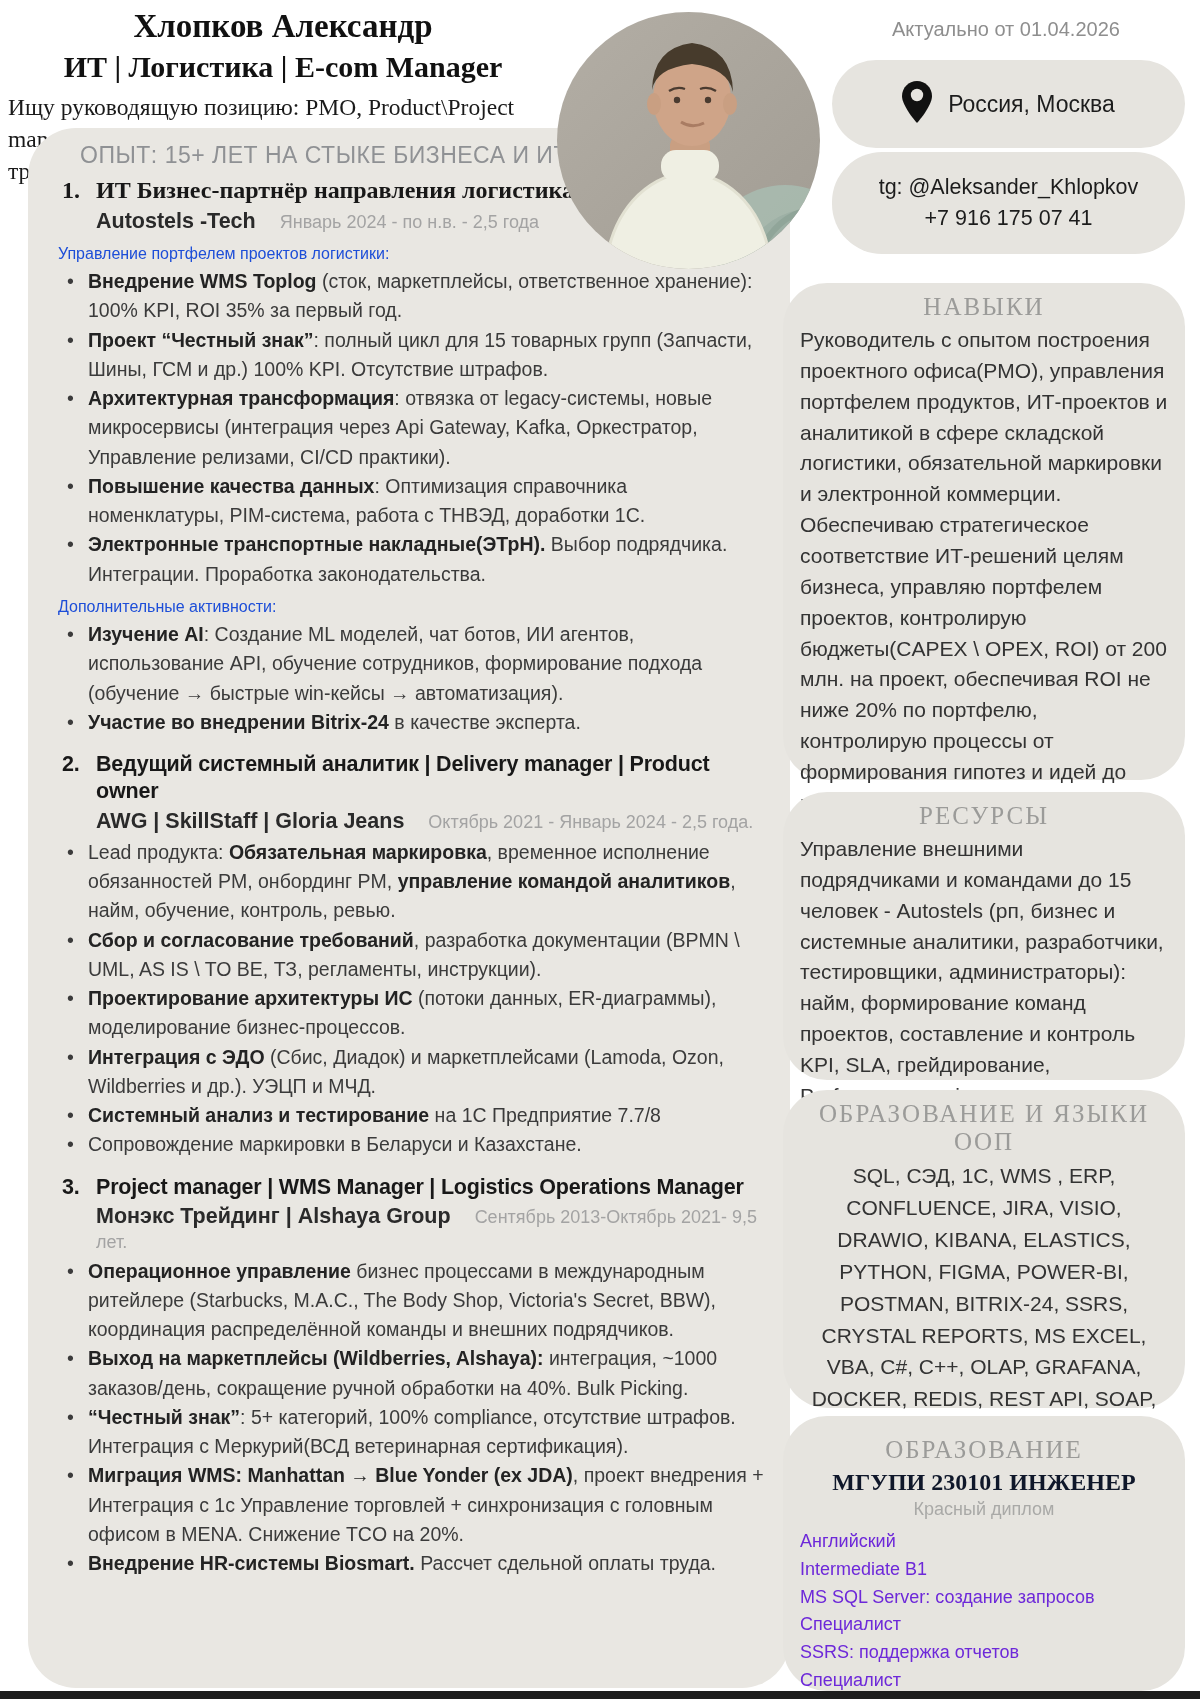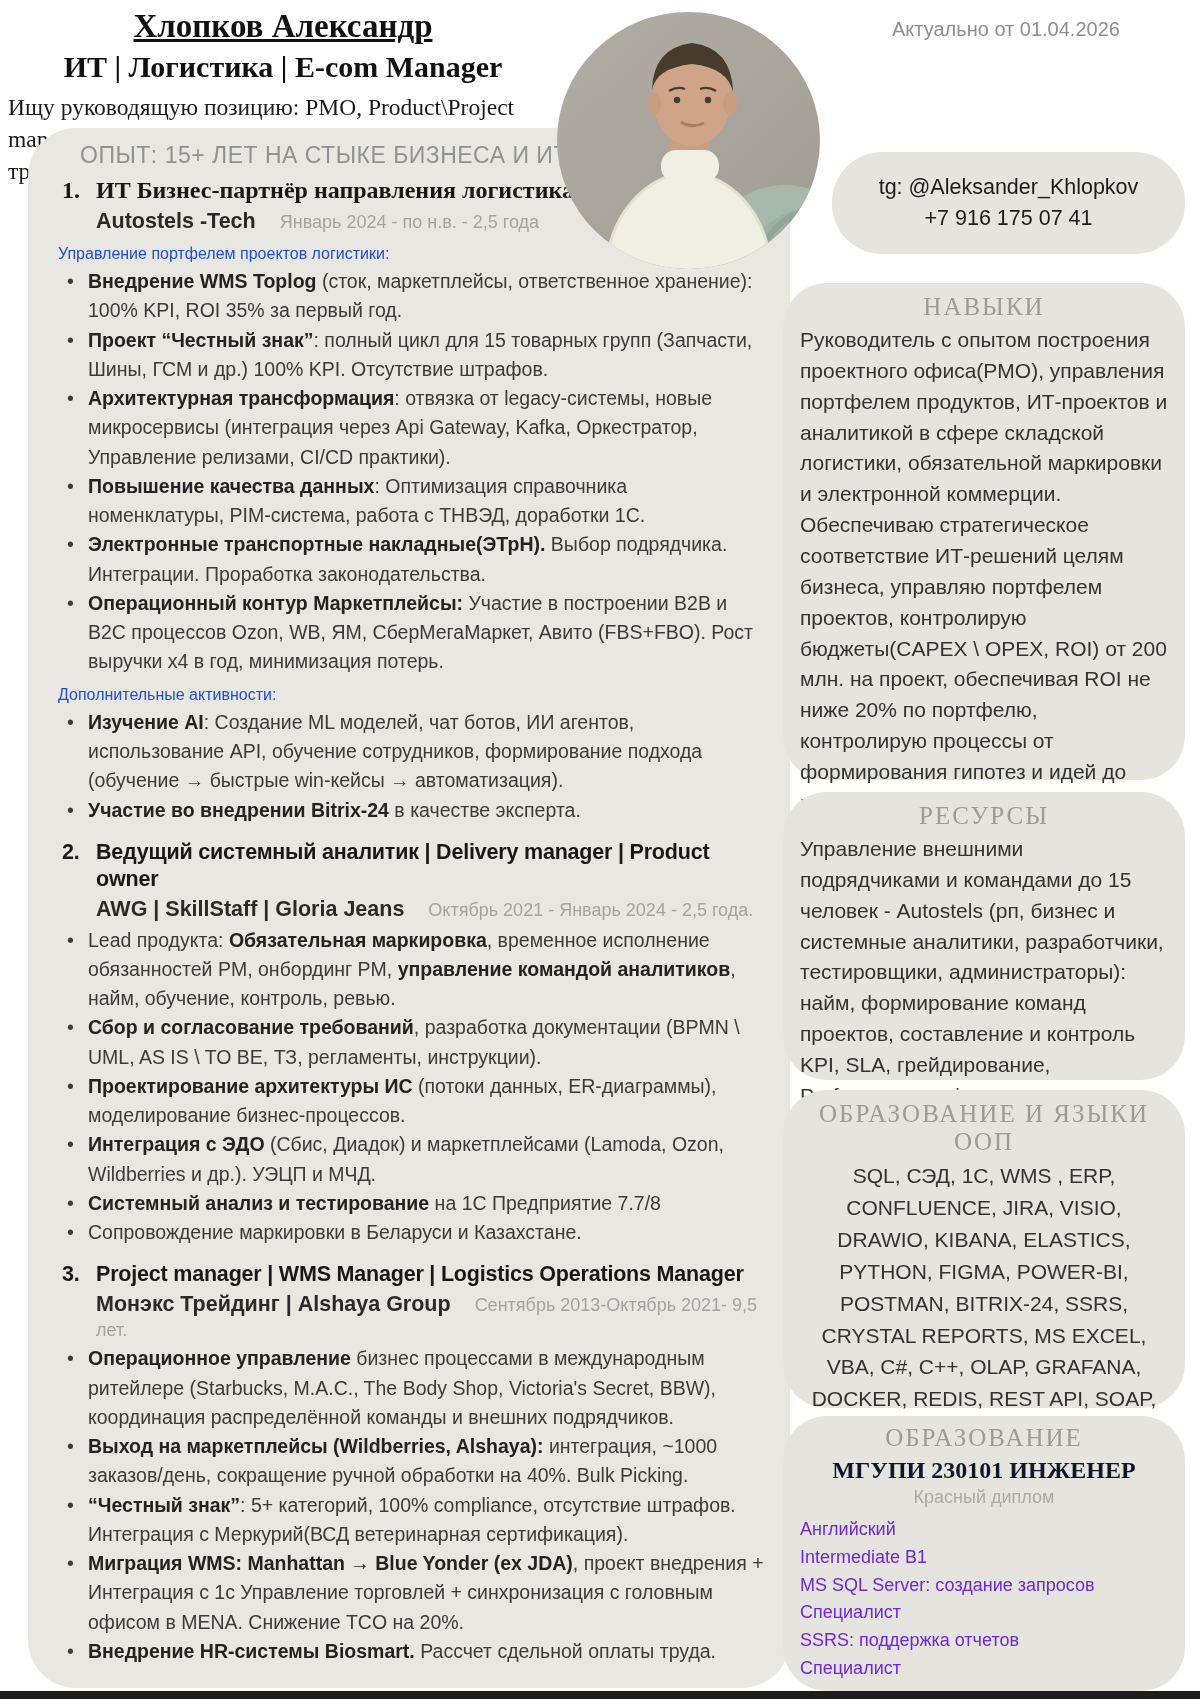--- a/index.html
+++ b/index.html
@@ -5,21 +5,21 @@
   :root{
     --page-bg:#ffffff; --card-bg:#e9e7e2; --pill-bg:#e6e4df; --bar:#1d1d1d;
     --text:#3b3b3b; --dark:#181818; --muted:#9b9b99; --date:#a3a3a3; --banner:#8f9194;
   }
   *{margin:0;padding:0;box-sizing:border-box}
   body{background:#fff;font-family:"Liberation Sans","DejaVu Sans",sans-serif;}
   .page{position:relative;width:1200px;height:1699px;background:var(--page-bg);overflow:hidden;margin:0 auto;}
 
   
   .header-left{position:absolute;left:0;top:6px;width:566px;text-align:center;}
-  .name{font-family:"Liberation Serif","DejaVu Serif",serif;font-weight:bold;font-size:33px;color:#111;line-height:1.25;text-decoration:underline;}
+  .name{font-family:"Liberation Serif","DejaVu Serif",serif;font-weight:bold;font-size:33px;color:#111;line-height:1.25;}
   .title{font-family:"Liberation Serif","DejaVu Serif",serif;font-weight:bold;font-size:30px;color:#111;line-height:1.3;}
   .seeking{font-family:"Liberation Serif","DejaVu Serif",serif;font-size:23.5px;color:#1a1a1a;text-align:left;
            margin-top:6px;line-height:1.35;padding-left:8px;width:562px;}
 
   .actual-date{position:absolute;left:892px;top:18px;font-size:20px;color:#8e8e8e;}
 
   .pill{position:absolute;left:832px;width:353px;background:var(--pill-bg);display:flex;align-items:center;justify-content:center;}
   .pill-location{top:60px;height:88px;border-radius:46px;gap:16px;}
   .pill-location .loc-text{font-size:23px;color:#1c1c1c;}
   .pill-contact{top:152px;height:102px;border-radius:50px;flex-direction:column;gap:6px;}
@@ -51,41 +51,50 @@
 
   
   .side-card{position:absolute;left:783px;width:402px;background:var(--pill-bg);border-radius:44px;padding:10px 17px;}
   .side-title{font-family:"Liberation Serif","DejaVu Serif",serif;font-size:25px;color:var(--muted);
               letter-spacing:2px;text-align:center;margin-bottom:4px;}
   .side-text{font-size:21px;color:#333;line-height:1.47;}
   .card-skills{top:283px;height:497px;}
   .card-resources{top:792px;height:288px;}
   .card-tools{top:1090px;height:318px;}
   .card-tools .side-text{text-align:center;font-size:21px;line-height:1.52;}
-  .card-education{top:1416px;height:275px;padding-top:8px;}
+  .card-education{top:1416px;height:275px;padding-top:20px;}
   .edu-degree{font-family:"Liberation Serif","DejaVu Serif",serif;font-weight:bold;font-size:24px;color:#0f172a;text-align:center;line-height:1.2;}
   .edu-diploma{font-size:18px;color:#a9a9a7;text-align:center;margin-top:2px;}
   .edu-items{margin-top:8px;}
   .edu-line{font-size:18px;color:#6d28d9;line-height:1.55;}
 
   .bottom-bar{position:absolute;left:0;bottom:0;width:1200px;height:8px;background:var(--bar);}
 </style>
 </head>
 <body>
 
 <div class="page">
 
   <div class="header-left">
     <div class="name">Хлопков Александр</div>
     <div class="title">ИТ | Логистика | E-com Manager</div>
     <div class="seeking">Ищу руководящую позицию: PMO, Product\Project manager, Lead аналитики, Менеджер по трансформации</div>
   </div>
 
   <div class="actual-date">Актуально от 01.04.2026</div>
 
+  <div class="pill pill-location">
+    <span>
+      <svg width="30" height="42" viewBox="0 0 30 42">
+          <path d="M15 0C6.7 0 0 6.7 0 15c0 10.4 15 27 15 27s15-16.6 15-27C30 6.7 23.3 0 15 0z" fill="#111"></path>
+          <circle cx="15" cy="14" r="6.2" fill="#e6e4df"></circle>
+        </svg>
+    </span>
+    <span class="loc-text">Россия, Москва</span>
+  </div>
 
   <div class="pill pill-contact">
     <div>tg: @Aleksander_Khlopkov</div>
     <div>+7 916 175 07 41</div>
   </div>
 
   <div class="photo">
     <svg viewBox="0 0 263 257">
       <defs>
         <linearGradient id="bgGrad" x1="0" y1="0" x2="1" y2="1">
@@ -128,21 +137,20 @@
     <div class="job-head"><span class="job-num">1.</span>ИТ Бизнес-партнёр направления логистика</div>
     <div class="job-meta"><span class="job-company">Autostels -Tech</span><span class="job-dates">Январь  2024 - по н.в.  - 2,5 года</span></div>
 
       <div class="job-subhead">Управление портфелем проектов логистики:</div>
       <ul class="bullets">
         <li><b>Внедрение WMS Toplog</b> (сток, маркетплейсы, ответственное хранение): 100% KPI, ROI 35% за первый год.</li>
             <li><b>Проект “Честный знак”</b>: полный цикл для 15 товарных групп (Запчасти, Шины, ГСМ и др.) 100% KPI. Отсутствие штрафов.</li>
             <li><b>Архитектурная трансформация</b>: отвязка от legacy-системы, новые микросервисы (интеграция через Api Gateway, Kafka, Оркестратор, Управление релизами, CI/CD практики).</li>
             <li><b>Повышение качества данных</b>: Оптимизация справочника номенклатуры, PIM-система, работа с ТНВЭД, доработки 1С.</li>
             <li><b>Электронные транспортные накладные(ЭТрН).</b> Выбор подрядчика. Интеграции. Проработка законодательства.</li>
-            <li><b>Операционный контур Маркетплейсы:</b> Участие в построении B2B и B2C процессов Ozon, WB, ЯМ, СберМегаМаркет, Авито (FBS+FBO). Рост выручки x4 в год, минимизация потерь.</li>
       </ul>
       <div class="job-subhead">Дополнительные активности:</div>
       <ul class="bullets">
         <li><b>Изучение AI</b>: Создание ML моделей, чат ботов, ИИ агентов, использование API, обучение сотрудников, формирование подхода (обучение → быстрые win-кейсы → автоматизация).</li>
             <li><b>Участие во внедрении Bitrix-24</b> в качестве эксперта.</li>
       </ul>
   </div>
   <div class="job">
     <div class="job-head"><span class="job-num">2.</span>Ведущий системный аналитик | Delivery manager | Product owner</div>
     <div class="job-meta"><span class="job-company">AWG | SkillStaff | Gloria Jeans</span><span class="job-dates">Октябрь 2021 - Январь 2024 - 2,5 года.</span></div>

